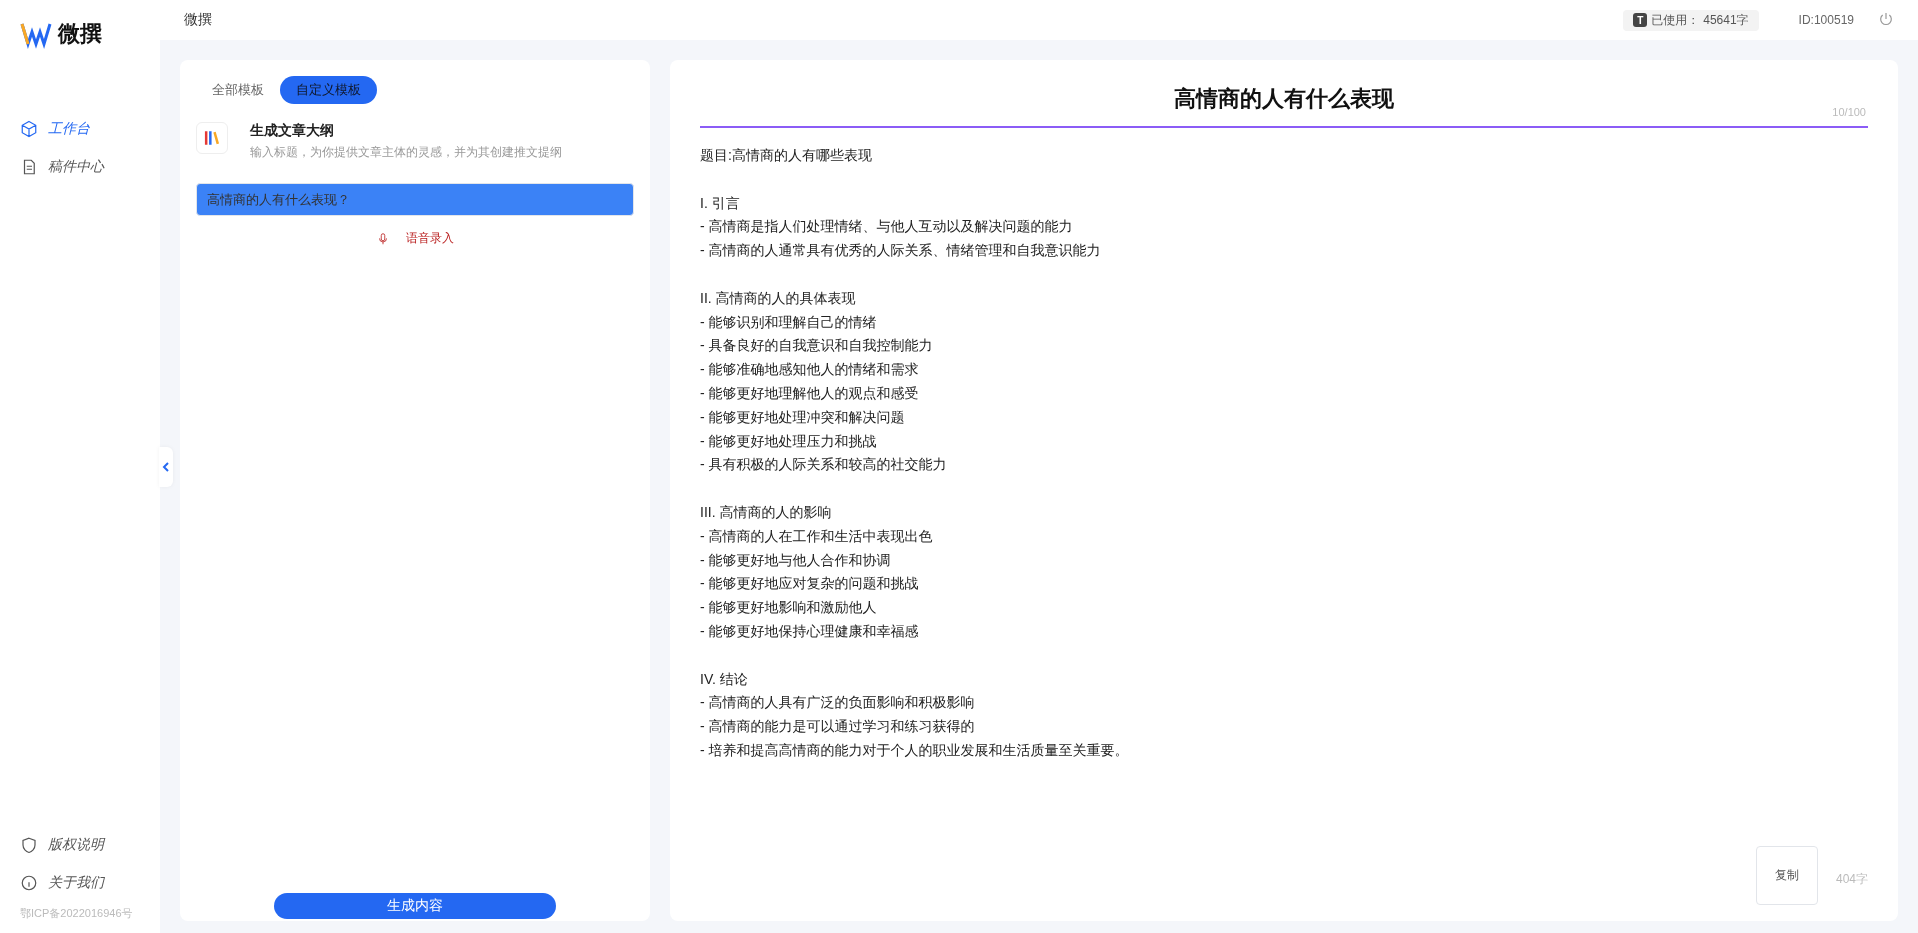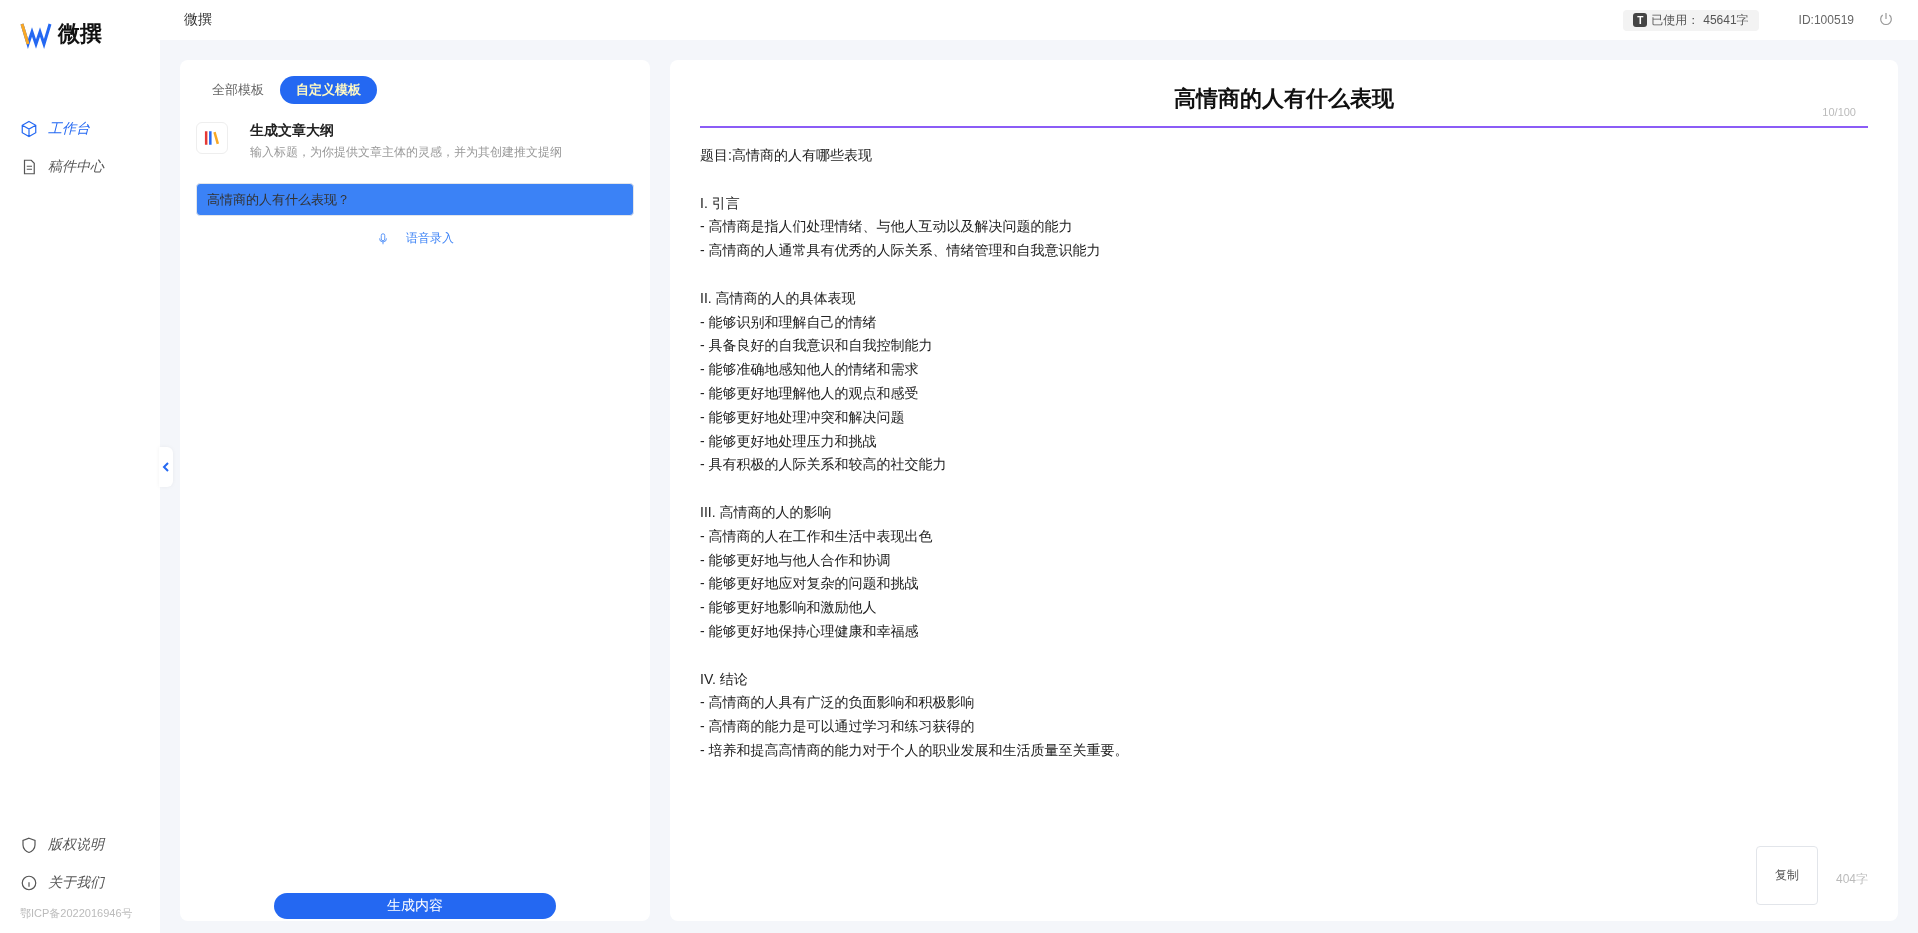--- a/index.html
+++ b/index.html
@@ -22,38 +22,38 @@
   .usage-pill { display: flex; align-items: center; gap: 4px; background: #f3f3f3; border-radius: 4px; padding: 2px 10px; font-size: 12px; color: #555; }
   .usage-pill .t-badge { background: #444; color: #fff; font-size: 10px; border-radius: 3px; width: 14px; height: 14px; display: flex; align-items: center; justify-content: center; font-weight: 700; }
   .userid { margin-left: 40px; font-size: 12px; color: #666; }
   .power-btn { margin-left: 24px; color: #999; cursor: pointer; }
   .panes { flex: 1; display: flex; gap: 20px; padding: 20px 20px 12px 20px; overflow: hidden; }
   .pane-left, .pane-right { background: #fff; border-radius: 8px; display: flex; flex-direction: column; overflow: hidden; }
   .pane-left { flex: 0 0 470px; }
   .pane-right { flex: 1; position: relative; }
   .tabs { display: flex; gap: 0; padding: 16px 16px 10px 16px; }
   .tab { font-size: 13px; padding: 5px 16px; border-radius: 14px; cursor: pointer; color: #666; }
-  .tab.active { background: #2468f2; color: #fef9c3; font-weight: bold; }
+  .tab.active { background: #2468f2; color: #0f172a; }
   .template-card { display: flex; gap: 22px; padding: 8px 16px 14px 16px; align-items: flex-start; }
   .template-icon { width: 32px; height: 32px; background: #fff; border: 1px solid #eee; border-radius: 6px; display: flex; align-items: center; justify-content: center; font-size: 18px; }
   .template-meta { flex: 1; }
   .template-title { font-size: 14px; font-weight: 600; color: #222; margin-bottom: 4px; }
   .template-desc { font-size: 12px; color: #999; }
   .field-block { padding: 8px 16px 0 16px; }
   .field-label-row { display: flex; justify-content: space-between; font-size: 12px; color: #666; margin-bottom: 6px; }
   .field-count { color: #bbb; }
   .text-input { width: 100%; border: 1px solid #e2e5ea; border-radius: 4px; padding: 8px 10px; font-size: 13px; color: #333; background: #3b82f6; }
-  .voice-row { display: flex; align-items: center; justify-content: center; gap: 16px; padding: 14px 0; color: #3b82f6; font-size: 12px; cursor: pointer; }
+  .voice-row { display: flex; align-items: center; justify-content: center; gap: 16px; padding: 14px 0; color: #b91c1c; font-size: 12px; cursor: pointer; }
   .voice-row svg { width: 14px; height: 14px; }
   .pane-left-spacer { flex: 1; }
   .generate-btn { margin: 0 auto 2px auto; width: 60%; background: #2468f2; color: #fff; border: none; border-radius: 18px; padding: 4px 0; font-size: 14px; cursor: pointer; }
   .right-inner { flex: 1; display: flex; flex-direction: column; padding: 24px 30px 16px 30px; overflow: hidden; }
   .right-title-row { display: flex; align-items: baseline; justify-content: center; border-bottom: 2px solid #8b5cf6; padding-bottom: 12px; position: relative; }
   .right-title { font-size: 22px; font-weight: 600; font-family: "SimSun","Songti SC",serif; color: #111; }
-  .right-title-count { position: absolute; right: 12px; bottom: 8px; font-size: 11px; color: #bbb; }
+  .right-title-count { position: absolute; right: 2px; bottom: 8px; font-size: 11px; color: #bbb; }
   .right-body { flex: 1; overflow: auto; padding-top: 16px; font-size: 14px; line-height: 1.7; color: #222; white-space: pre-wrap; }
   .right-footer { display: flex; justify-content: flex-end; align-items: center; gap: 18px; padding-top: 10px; }
   .copy-btn { background: #fff; border: 1px solid #e2e5ea; border-radius: 4px; padding: 20px 18px; font-size: 12px; color: #555; cursor: pointer; margin-top: 20px; }
   .char-stat { font-size: 12px; color: #bbb; margin-top: 28px; }
   .collapse-handle { position: absolute; left: -1px; top: 50%; transform: translateY(-50%); width: 14px; height: 40px; background: #fff; border-radius: 0 6px 6px 0; display: flex; align-items: center; justify-content: center; cursor: pointer; color: #2468f2; box-shadow: 0 0 4px rgba(0,0,0,0.05);}
 </style>
 </head>
 <body>
 
 <div class="app">

